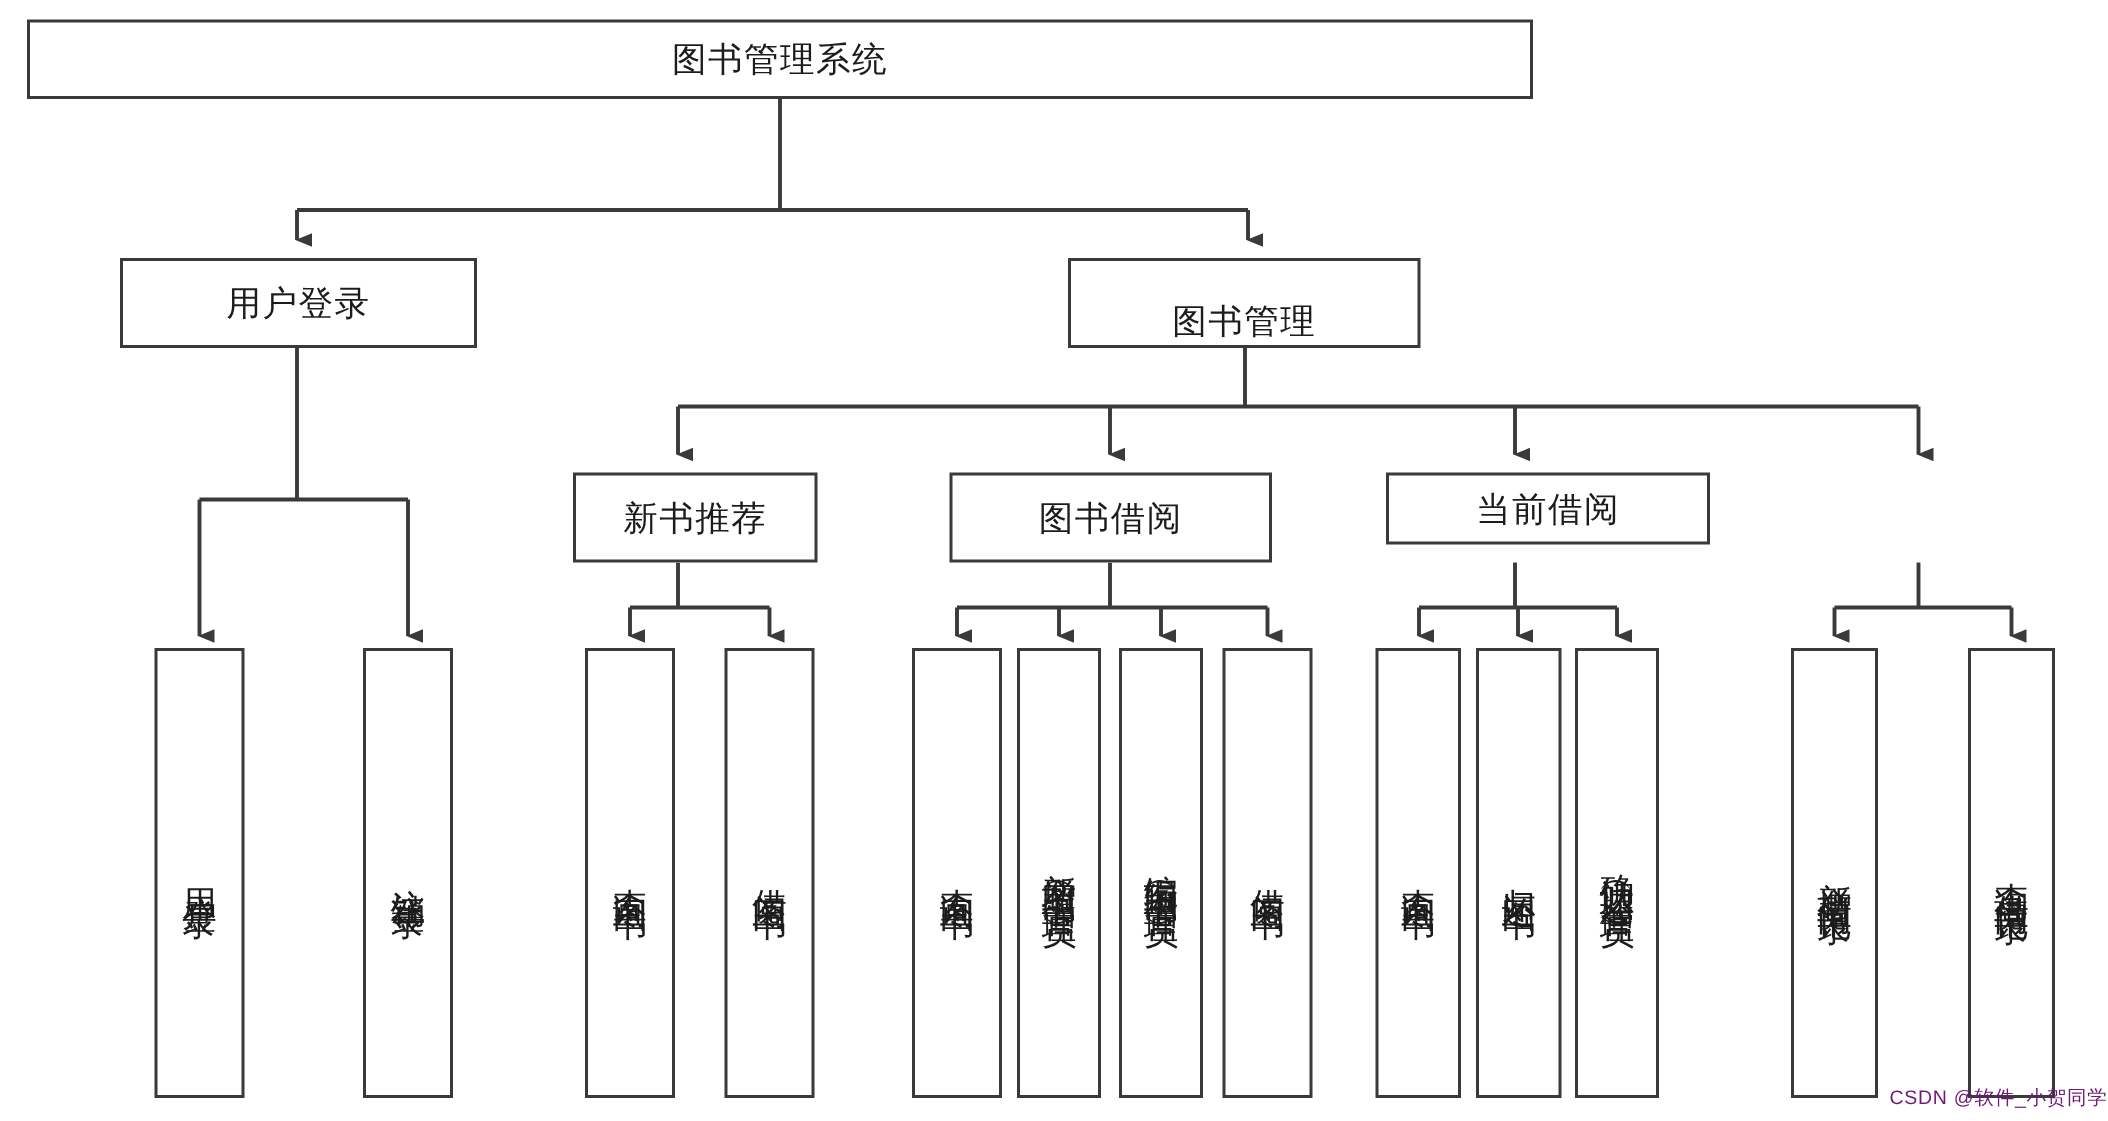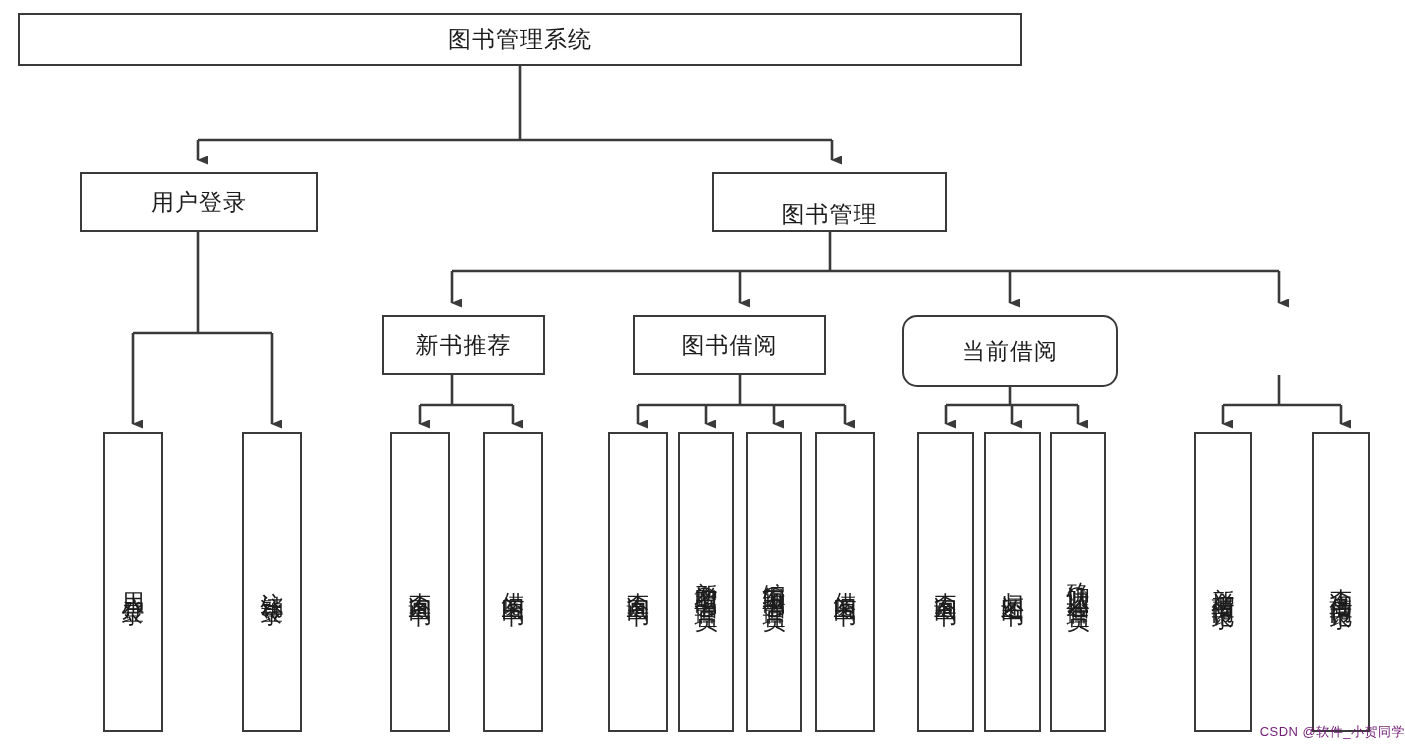--- a/index.html
+++ b/index.html
@@ -121,24 +121,24 @@
   <div class="node h" style="left:80px; top:172px; width:238px; height:60px;">
     <span>用户登录</span>
   </div>
   <div class="node h" style="left:712px; top:172px; width:235px; height:60px;align-items:flex-end;">
     <span>图书管理</span>
   </div>
 
   <div class="node h" style="left:362px; top:315px; width:163px; height:60px;margin-left:20px;">
     <span>新书推荐</span>
   </div>
-  <div class="node h" style="left:633px; top:315px; width:193px; height:60px;font-family:Liberation Mono, monospace;">
+  <div class="node h" style="left:633px; top:315px; width:215px; height:60px;font-family:Liberation Mono, monospace;">
     <span>图书借阅</span>
   </div>
-  <div class="node h" style="left:902px; top:315px; width:216px; height:72px;border-radius:15px;">
+  <div class="node h" style="left:924px; top:315px; width:216px; height:48px;">
     <span>当前借阅</span>
   </div>
 
   <div class="node v" style="left:103px; top:432px; width:60px; height:300px;">
     <span class="vtext">用户登录</span>
   </div>
   <div class="node v" style="left:242px; top:432px; width:60px; height:300px;">
     <span class="vtext">注销登录</span>
   </div>
 

